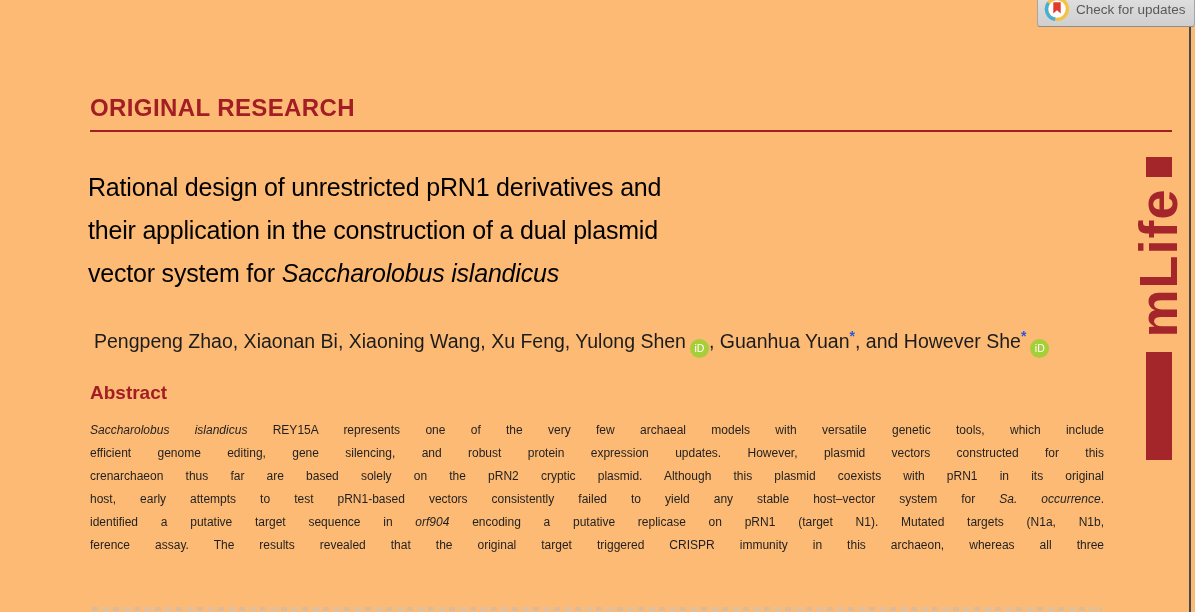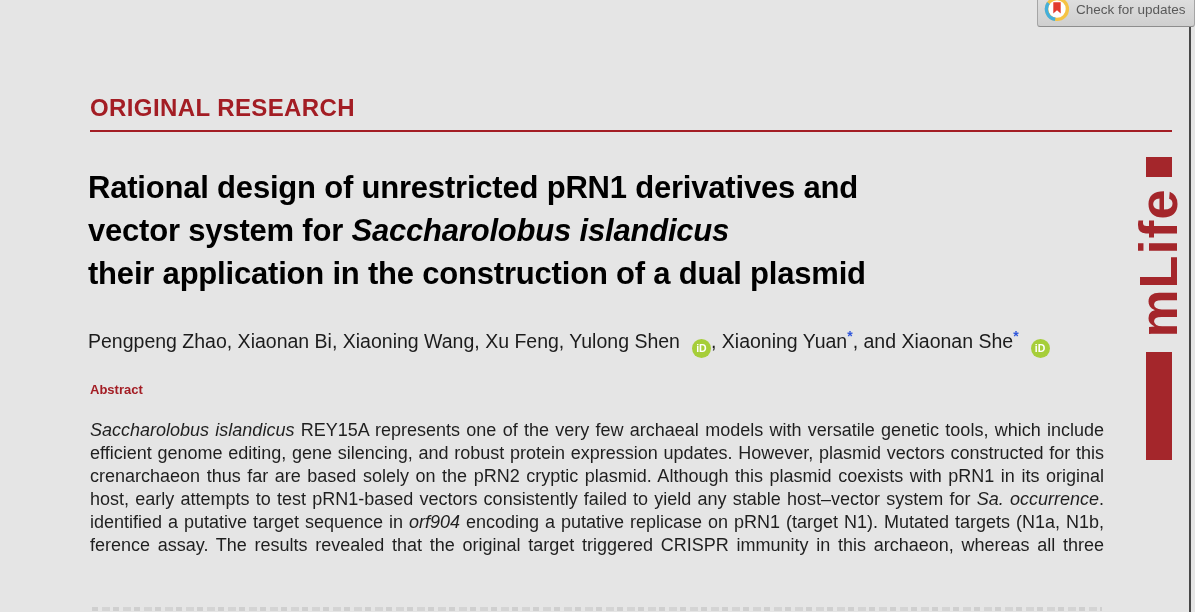--- a/index.html
+++ b/index.html
@@ -1,20 +1,20 @@
 <!DOCTYPE html>
 <html><head>
 <meta charset="utf-8">
 <style>
   html, body { margin: 0; padding: 0; background: #ffffff; }
   .page {
     position: relative;
     width: 1195px;
     height: 612px;
-    background: #e5e5e5;
+    background: #fdba74;
     overflow: hidden;
     font-family: "Liberation Sans", sans-serif;
     color: #1f1f1f;
   }
 
   
   .edge-rule {
     position: absolute;
     left: 1189px; top: 0; width: 2px; height: 612px;
     background: #474747;
@@ -58,73 +58,73 @@
     left: 90px; top: 130px;
     width: 1082px; height: 2px;
     background: #A31D24;
   }
 
   
   .title {
     position: absolute;
     left: 88px; top: 166px;
     width: 1010px;
-    font-size: 31px;
-    font-weight: bold;
+    font-size: 25px;
+    font-weight: normal;
     line-height: 43px;
     letter-spacing: -0.2px;
     color: #000;
   }
   .title .it { font-style: italic; }
 
   
   .authors {
     position: absolute;
-    left: 88px; top: 329px;
+    left: 94px; top: 329px;
     width: 1020px;
     font-size: 19.5px;
     line-height: 25px;
     color: #1c1c1c;
     white-space: nowrap;
   }
   .orcid {
     display: inline-flex;
     align-items: center;
     justify-content: center;
     width: 19px; height: 19px;
     border-radius: 50%;
     background: #A6CE39;
     color: #fff;
     font-size: 10.5px;
-    font-weight: bold;
+    font-weight: normal;
     vertical-align: -4px;
-    margin-left: 12px;
+    margin-left: 4px;
     cursor: pointer;
   }
   .corr {
     color: #2E56DB;
     font-size: 14px;
     font-weight: 600;
     vertical-align: super;
     line-height: 0;
   }
 
   
   .abs-head {
     position: absolute;
     left: 90px; top: 382px;
-    font-size: 13px;
+    font-size: 19px;
     font-weight: bold;
     color: #A31D24;
   }
   .abs-body {
     position: absolute;
     left: 90px; top: 419px;
     width: 1014px;
-    font-size: 18px;
+    font-size: 12px;
     line-height: 22.9px;
     color: #1f1f1f;
   }
   .abs-line {
     text-align: justify;
     text-align-last: justify;
   }
   .abs-line .it { font-style: italic; }
   .clip-hint {
     position: absolute;
@@ -176,28 +176,28 @@
       </svg>
     </span>
     <span class="badge-label">Check for updates</span>
   </div>
 
   <div class="kicker">ORIGINAL RESEARCH</div>
   <div class="kicker-rule"></div>
 
   <div class="title">
     <div>Rational design of unrestricted pRN1 derivatives and</div>
+    <div>their application in the construction of a dual plasmid</div>
     <div><span>vector system for </span><span class="it">Saccharolobus islandicus</span></div>
-    <div>their application in the construction of a dual plasmid</div>
   </div>
 
   <div class="authors">
     <span>Pengpeng Zhao, Xiaonan Bi, Xiaoning Wang, Xu Feng, Yulong Shen</span><span class="orcid">
         <span>iD</span>
-      </span><span>, Xiaoning Yuan</span><span class="corr">*</span><span>, and Xiaonan She</span><span class="corr">*</span><span class="orcid">
+      </span><span>, Guanhua Yuan</span><span class="corr">*</span><span>, and However She</span><span class="corr">*</span><span class="orcid">
         <span>iD</span>
       </span>
   </div>
 
   <div class="abs-head">Abstract</div>
 
   <div class="abs-body">
     <div class="abs-line"><span class="it">Saccharolobus islandicus</span><span> REY15A represents one of the very few archaeal models with versatile genetic tools, which include</span></div>
     <div class="abs-line"><span>efficient genome editing, gene silencing, and robust protein expression updates. However, plasmid vectors constructed for this</span></div>
     <div class="abs-line"><span>crenarchaeon thus far are based solely on the pRN2 cryptic plasmid. Although this plasmid coexists with pRN1 in its original</span></div>

